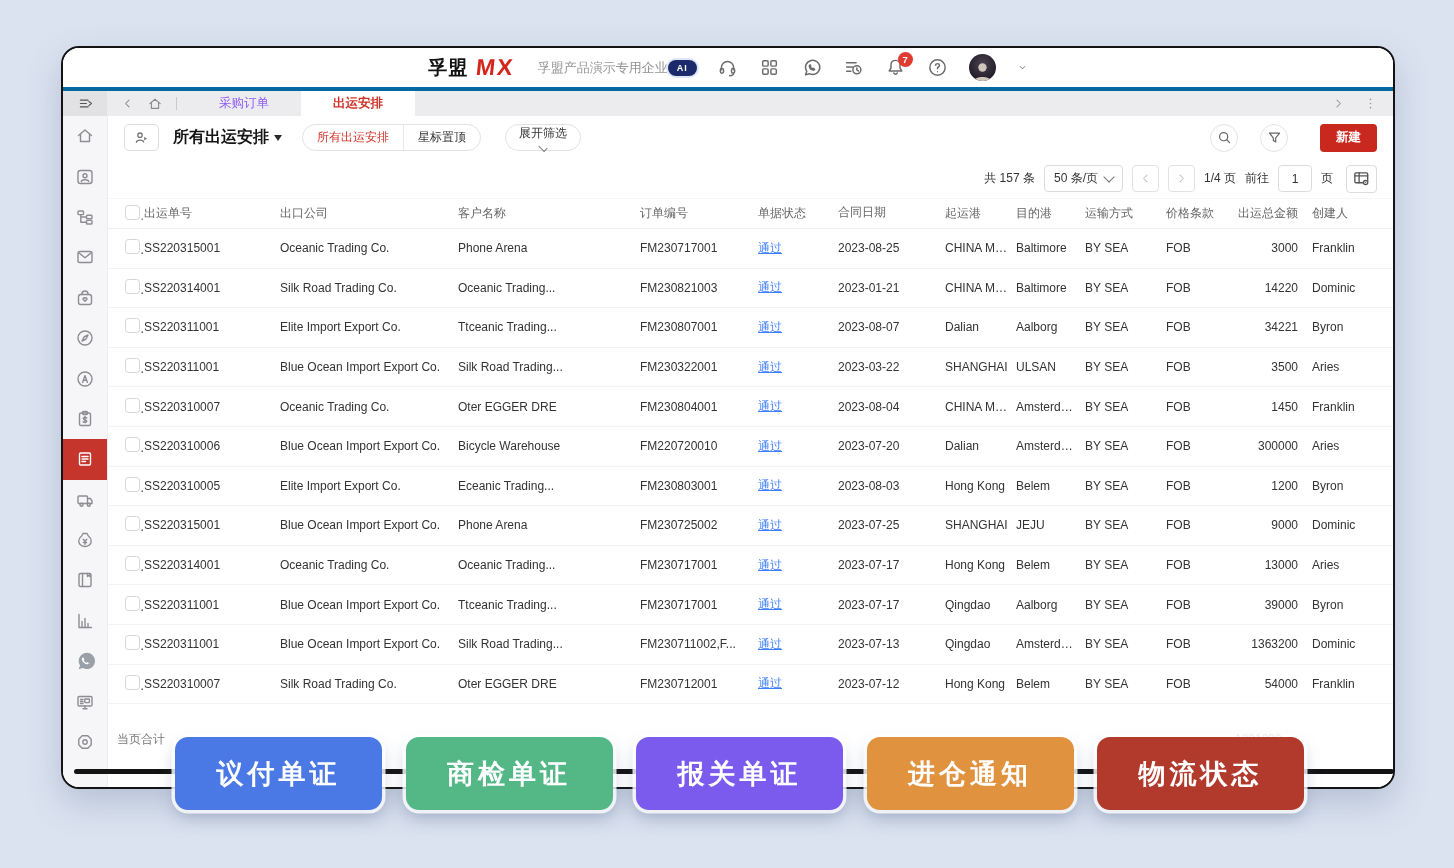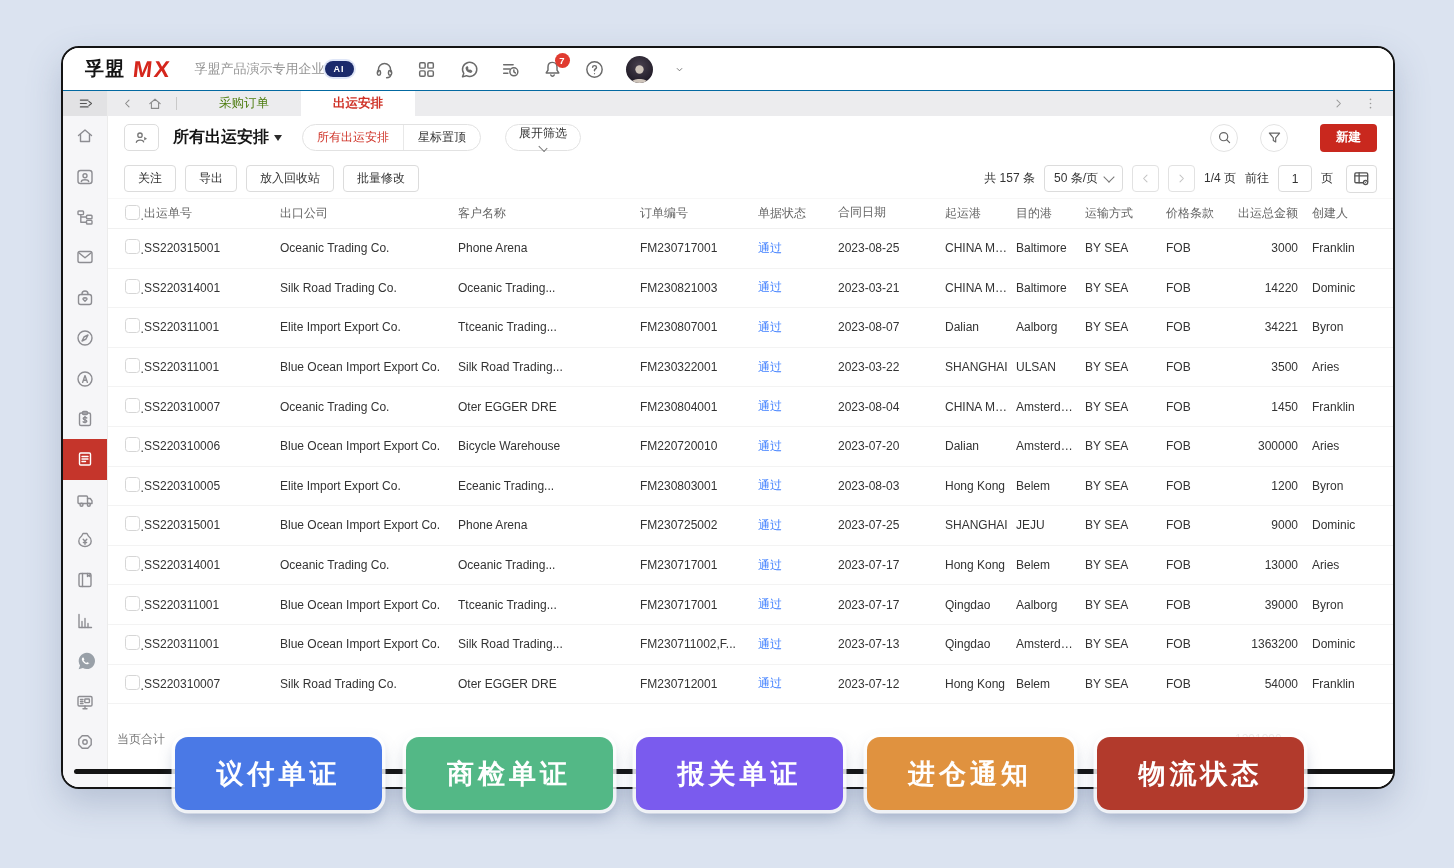--- a/index.html
+++ b/index.html
@@ -4,22 +4,22 @@
 <style>
   html,body{margin:0;padding:0;width:1454px;height:868px;background:#dbe3f0;
     font-family:"Liberation Sans","DejaVu Sans",sans-serif;overflow:hidden;position:relative;}
   *{box-sizing:border-box;}
 
   .window{position:absolute;left:61px;top:46px;width:1334px;height:743px;background:#fff;
     border:2.5px solid #141414;border-radius:18px;overflow:hidden;display:flex;flex-direction:column;
     box-shadow:0 14px 34px rgba(70,90,130,.25);}
 
   
-  .app-header{height:43px;display:flex;align-items:center;justify-content:flex-start;
-    padding:0 20px 0 22px;background:#fff;border-bottom:1px solid #0369a1;flex:0 0 auto;}
+  .app-header{height:43px;display:flex;align-items:center;justify-content:center;
+    padding:0 20px 0 22px;background:#fff;border-bottom:4px solid #0369a1;flex:0 0 auto;}
   .logo-area{display:flex;align-items:center;}
   .logo-cn{font-size:19px;font-weight:700;color:#141414;letter-spacing:1px;}
   .logo-mark{font-size:23px;font-weight:800;color:#d5261c;letter-spacing:2px;margin-left:8px;transform:skewX(-6deg);}
   .company{font-size:13px;color:#949494;margin-left:23px;}
   .header-icons{display:flex;align-items:center;gap:20px;color:#6b6b6b;}
   .hicon{position:relative;display:flex;align-items:center;justify-content:center;width:22px;height:22px;}
   .ai-pill{background:#1b2a6b;color:#fff;font-size:9px;font-weight:700;border-radius:9px;
     padding:3px 9px;letter-spacing:1px;box-shadow:0 0 0 2px #dfe6f7;}
   .badge{position:absolute;top:-5px;right:-6px;min-width:15px;height:15px;background:#e03b30;color:#fff;
     font-size:9.5px;font-weight:700;border-radius:8px;display:flex;align-items:center;justify-content:center;padding:0 3px;}
@@ -34,21 +34,21 @@
   .collapse-btn{height:25px;background:#e2e2e4;display:flex;align-items:center;justify-content:center;color:#555;flex:0 0 auto;}
   .sb-item{height:40.4px;display:flex;align-items:center;justify-content:center;color:#8d8d92;flex:0 0 auto;}
   .sb-item.active{background:#c5352b;color:#fff;}
 
   .main{flex:1;display:flex;flex-direction:column;min-width:0;}
 
   
   .tab-bar{height:25px;background:#ececee;display:flex;align-items:stretch;color:#8a8a8a;flex:0 0 auto;}
   .tab-nav{display:flex;align-items:center;padding:0 6px 0 8px;gap:6px;color:#8a8a8a;}
   .tab-divider{width:1px;height:13px;background:#c9c9c9;margin:0 4px;}
-  .tab{padding:0 32px;display:flex;align-items:center;font-size:12.5px;color:#4d7c0f;}
+  .tab{padding:0 32px;display:flex;align-items:center;font-size:12.5px;color:#8b5cf6;}
   .tab.active{background:#fff;color:#cf3126;font-weight:700;}
   .tab-right{margin-left:auto;display:flex;align-items:center;gap:10px;padding-right:12px;color:#9a9a9a;}
 
   
   .filter-row{height:43px;display:flex;align-items:center;padding:0 16px;background:#fff;flex:0 0 auto;}
   .user-filter-btn{width:35px;height:27px;border:1px solid #ddd;border-radius:5px;display:flex;
     align-items:center;justify-content:center;color:#777;}
   .view-title{font-size:16px;font-weight:700;color:#141414;display:flex;align-items:center;gap:5px;margin-left:14px;}
   .caret-down{width:0;height:0;border:4.5px solid transparent;border-top:6px solid #2b2b2b;margin-top:5px;}
   .segment{display:flex;border:1px solid #e2e2e2;border-radius:14px;height:27px;align-items:center;
@@ -82,21 +82,21 @@
   
   .table-area{flex:1;min-height:0;background:#fff;}
   .t-grid{display:grid;grid-template-columns:19px 136px 178px 182px 118px 80px 107px 71px 69px 81px 69px 66px 72px;
     align-items:center;padding-left:17px;}
   .thead{height:30px;border-bottom:1px solid #f0f0f0;font-size:12px;color:#666;}
   .trow{height:39.6px;border-bottom:1px solid #f3f3f3;font-size:12px;color:#333;}
   .cell{white-space:nowrap;overflow:hidden;text-overflow:ellipsis;padding-right:8px;}
   .c-amount{text-align:right;padding-right:3px;}
   .c-creator{padding-left:11px;}
   .checkbox{width:15px;height:15px;border:1px solid #d6d6d6;border-radius:3.5px;background:#fff;display:inline-block;}
-  .link{color:#3d7eff;}
+  .link{color:#3d7eff;text-decoration:underline;}
   .sort-icons{display:inline-flex;flex-direction:column;gap:2px;margin-left:5px;vertical-align:1px;}
   .sort-icons i{width:0;height:0;border:3.5px solid transparent;display:block;}
   .sort-up{border-bottom:4.5px solid #c0c0c0;}
   .sort-down{border-top:4.5px solid #c0c0c0;}
   .tfoot{margin-top:25px;font-size:12px;color:#777;height:20px;}
   .tfoot .c-amount{color:#999;}
 
   
   .process-line{position:absolute;left:74px;top:769px;width:1320px;height:5px;background:#141414;
     border-radius:3px;z-index:20;}
@@ -363,26 +363,20 @@
           <div class="circle-btn" id="ic-funnel">
               <svg viewBox="0 0 20 20" width="17" height="17" fill="none" stroke="currentColor" stroke-width="1.4" stroke-linecap="round" stroke-linejoin="round">
                 <path d="M4 4.8h12l-4.6 5.6v4.8l-2.8-1.7v-3.1Z"></path>
               </svg>
             </div>
           <div class="create-btn">新建</div>
         </div>
       </div>
 
       <div class="action-row">
-        <div id="action-buttons" style="display:flex;gap:9px;">
-            <div class="act-btn">关注</div>
-            <div class="act-btn">导出</div>
-            <div class="act-btn">放入回收站</div>
-            <div class="act-btn">批量修改</div>
-          </div>
         <div class="pagination">
           <span>共 157 条</span>
           <div class="page-size">
             <span>50 条/页</span>
             <span class="chev"></span>
           </div>
           <div class="pg-btn" id="ic-pgprev">
               <svg viewBox="0 0 20 20" width="15" height="15" fill="none" stroke="currentColor" stroke-width="1.4" stroke-linecap="round" stroke-linejoin="round">
                 <path d="M12 5.5 7.5 10l4.5 4.5"></path>
               </svg>
@@ -445,21 +439,21 @@
               <div class="cell c-amount">3000</div>
               <div class="cell c-creator">Franklin</div>
             </div>
             <div class="t-grid trow">
               <div class="cell"><span class="checkbox"></span></div>
               <div class="cell">SS220314001</div>
               <div class="cell">Silk Road Trading Co.</div>
               <div class="cell">Oceanic Trading...</div>
               <div class="cell">FM230821003</div>
               <div class="cell"><span class="link">通过</span></div>
-              <div class="cell">2023-03-21</div>
+              <div class="cell">2023-01-21</div>
               <div class="cell">CHINA MA...</div>
               <div class="cell">Baltimore</div>
               <div class="cell">BY SEA</div>
               <div class="cell">FOB</div>
               <div class="cell c-amount">14220</div>
               <div class="cell c-creator">Dominic</div>
             </div>
             <div class="t-grid trow">
               <div class="cell"><span class="checkbox"></span></div>
               <div class="cell">SS220311001</div>

